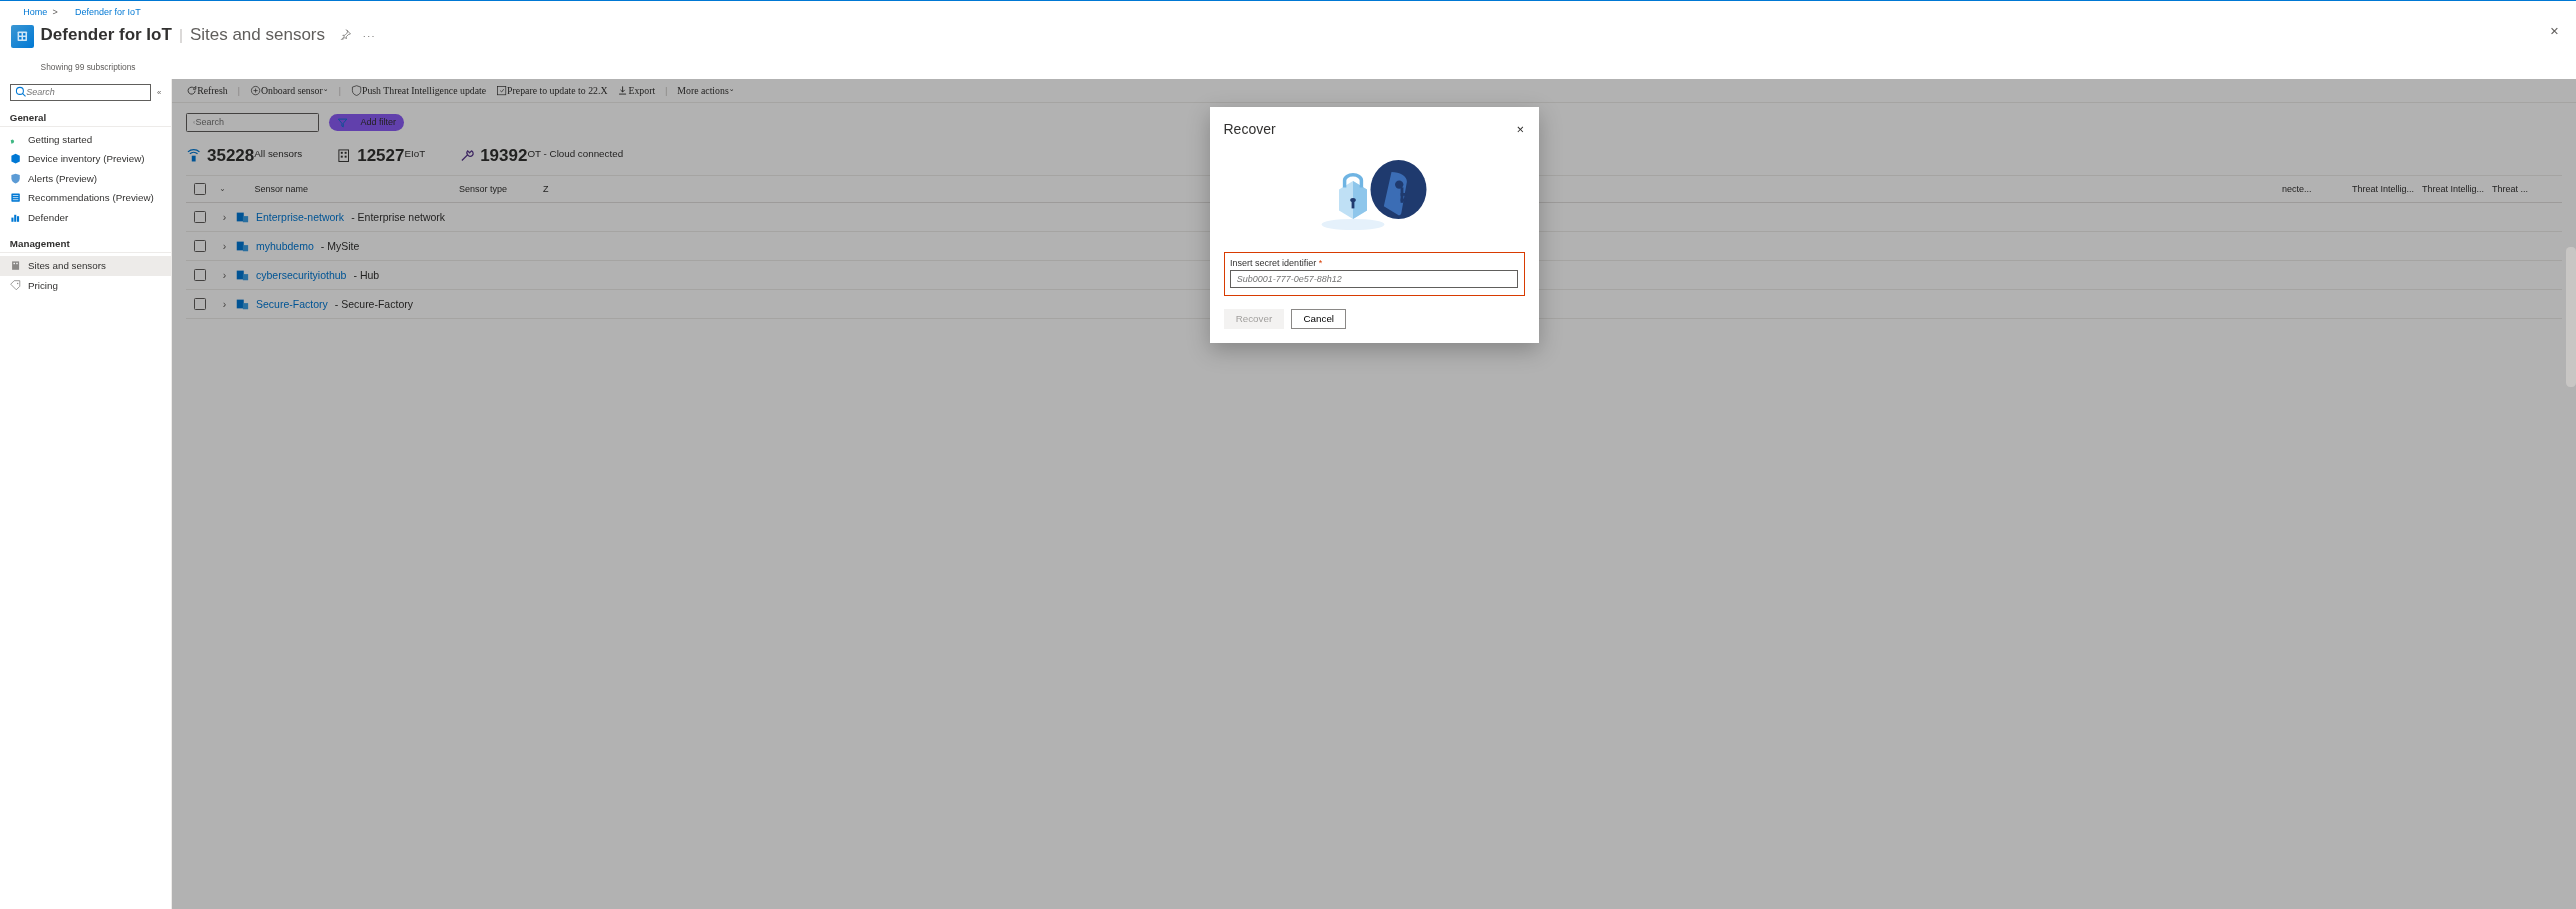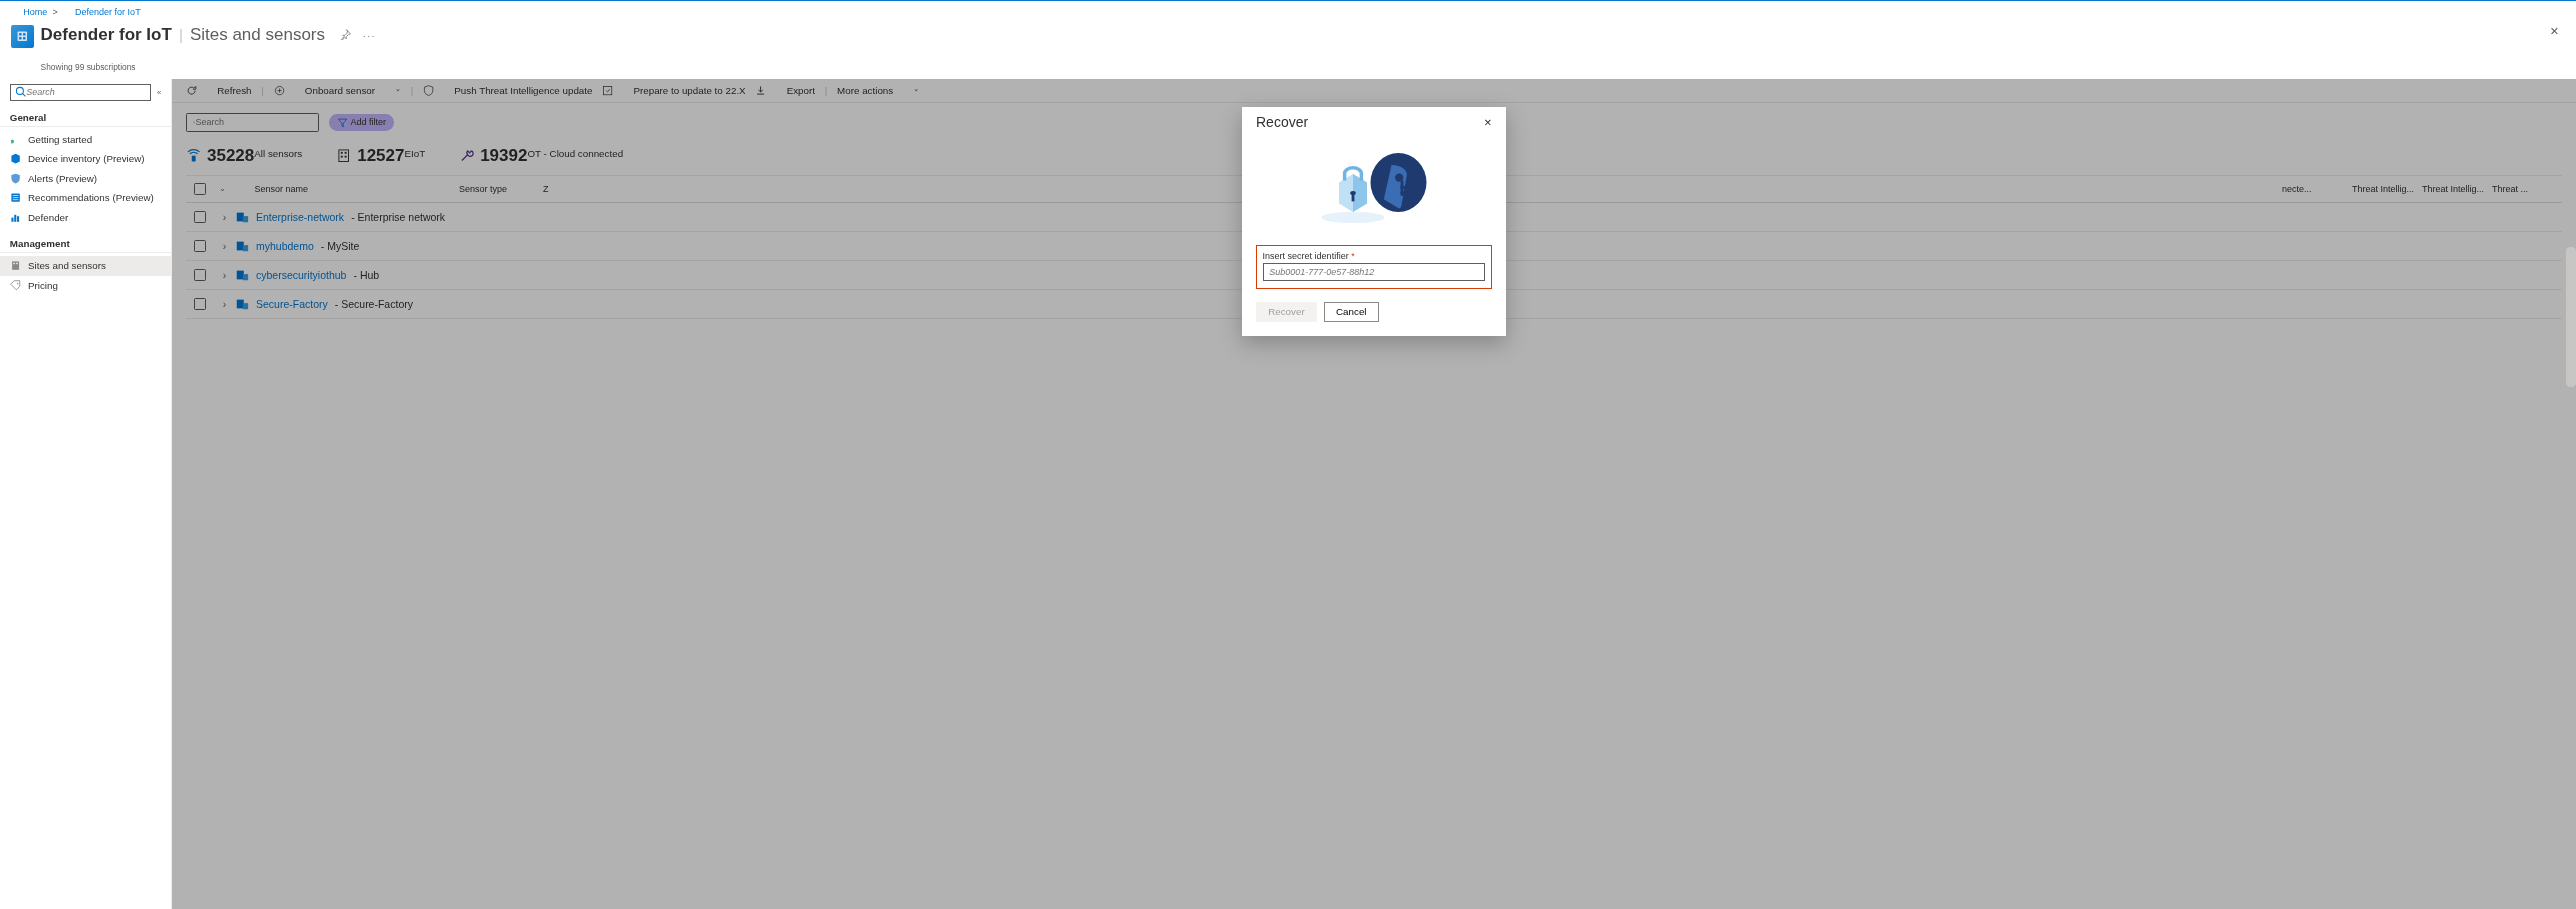--- a/index.html
+++ b/index.html
@@ -23,27 +23,27 @@
 .sidebar-search-wrap { padding: 0 9.8px 7px 9.8px; display:flex; align-items:center; gap:5.6px; }
 .sidebar-search { flex:1; display:flex; align-items:center; border:0.7px solid #605e5c; height:17px; padding:0 4.2px; }
 .sidebar-search input { border:none; outline:none; flex:1; font-size:9px; font-style: italic; color:#605e5c; background:transparent; }
 .collapse-chev { color:#605e5c; font-size:7.7px; cursor:pointer; }
 .section-label { font-size:9.8px; font-weight:600; padding:4.2px 9.8px 2.8px 9.8px; border-bottom:0.7px solid #edebe9; margin-bottom:2.8px; }
 .nav-item { display:flex; align-items:center; gap:7px; padding:4.2px 9.8px; cursor:pointer; font-size:9.8px; }
 .nav-item.active { background:#edebe9; }
 .nav-icon { width:11.2px; height:11.2px; display:flex; align-items:center; justify-content:center; }
 .main { flex:1; position:relative; overflow:hidden; }
 .toolbar { display:flex; align-items:center; gap:9.8px; padding:5.6px 14px; border-bottom:0.7px solid #edebe9; font-size:9.8px; color:#323130; }
-.tb-item { display:flex; align-items:flex-start; gap:20px; cursor:pointer; }
+.tb-item { display:flex; align-items:flex-start; gap:0; cursor:pointer;font-family:Liberation Serif, serif; }
 .tb-sep { color:#c8c6c4; }
 .content { padding: 0 14px; }
 .content-search-row { display:flex; align-items:center; gap:9.8px; padding:9.8px 0 9.8px 0; }
 .content-search { display:flex; align-items:center; border:0.7px solid #605e5c; height:19.6px; width:133px; padding:0 5.6px; border-radius:1.4px; }
 .content-search input { border:none; outline:none; flex:1; font-size:9px; background:transparent; }
-.add-filter { display:flex; align-items:center; gap:2px; background:#c4b5fd; color:#323130; padding:2.8px 8.4px; border-radius:8.4px; font-size:9px; cursor:pointer; }
+.add-filter { display:flex; align-items:center; gap:12px; background:#8b5cf6; color:#323130; padding:2.8px 8.4px; border-radius:8.4px; font-size:9px; cursor:pointer; }
 .stats { display:flex; gap:34px; padding: 4.2px 0 8.4px 0; }
 .stat { display:flex; }
 .stat-top { display:flex; align-items:center; gap:5.6px; }
 .stat-num { font-size:17px; font-weight:600; }
 .stat-label { font-size:9.8px; color:#323130; margin-top:1.4px; }
 .showing-text { font-size:9.8px; color:#323130; padding: 5.6px 0 8.4px 0; }
 .table { width:100%; border-top:0.7px solid #edebe9; }
 .thead, .trow { display:flex; align-items:center; border-bottom:0.7px solid #edebe9; padding: 7px 0; }
 .thead { font-size:9px; color:#323130; font-weight:400; border-bottom: 1.4px solid #e1dfdd; }
 .cell-check { width:28px; display:flex; justify-content:center; }
@@ -52,21 +52,21 @@
 .cell-type { flex:0 0 84px; }
 .cell-zone { flex:0 0 42px; }
 .cell-x { flex:0 0 70px; white-space:nowrap; overflow:hidden; text-overflow:ellipsis; }
 .thead .cell-name { padding-left: 19.6px; }
 .sort-chev { font-size:7.7px; color:#605e5c; margin-right:4.2px; }
 .trow { font-size:10.5px; }
 .row-link { color:#0078d4; }
 .row-desc { color:#323130; }
 .checkbox { width:12.6px; height:12.6px; border:0.7px solid #605e5c; border-radius:1.4px; }
 .overlay { position:absolute; inset:0; background:rgba(0,0,0,0.30); display:flex; align-items:center; justify-content:center; padding-top: 28px; align-items: flex-start; }
-.dialog { background:#fff; width:264px; box-shadow:0 7px 21px rgba(0,0,0,.25); padding: 7px 14px 14px 14px; }
+.dialog { background:#fff; width:329px; box-shadow:0 7px 21px rgba(0,0,0,.25); padding: 14px 14px 14px 14px; }
 .dialog-head { display:flex; align-items:center; justify-content:space-between; }
 .dialog-title { font-size:14px; font-weight:400; }
 .dialog-close { font-size:9.8px; cursor:pointer; color:#323130; }
 .dialog-art { display:flex; justify-content:center; padding: 14px 0 17px 0; }
 .field-group { border:1.4px solid #d83b01; padding:4.2px 5.6px 7px 5.6px; margin-bottom: 12.6px; }
 .field-label { font-size:9px; color:#323130; margin-bottom:2.8px; }
 .req { color:#d83b01; }
 .field-input { width:100%; height:18px; border:0.7px solid #605e5c; padding:0 5.6px; font-style:italic; color:#605e5c; font-size:9px; }
 .dialog-actions { display:flex; gap:7px; }
 .btn { height:19.6px; padding:0 11.2px; font-size:9.8px; border:0.7px solid #8a8886; background:#fff; cursor:pointer; }

